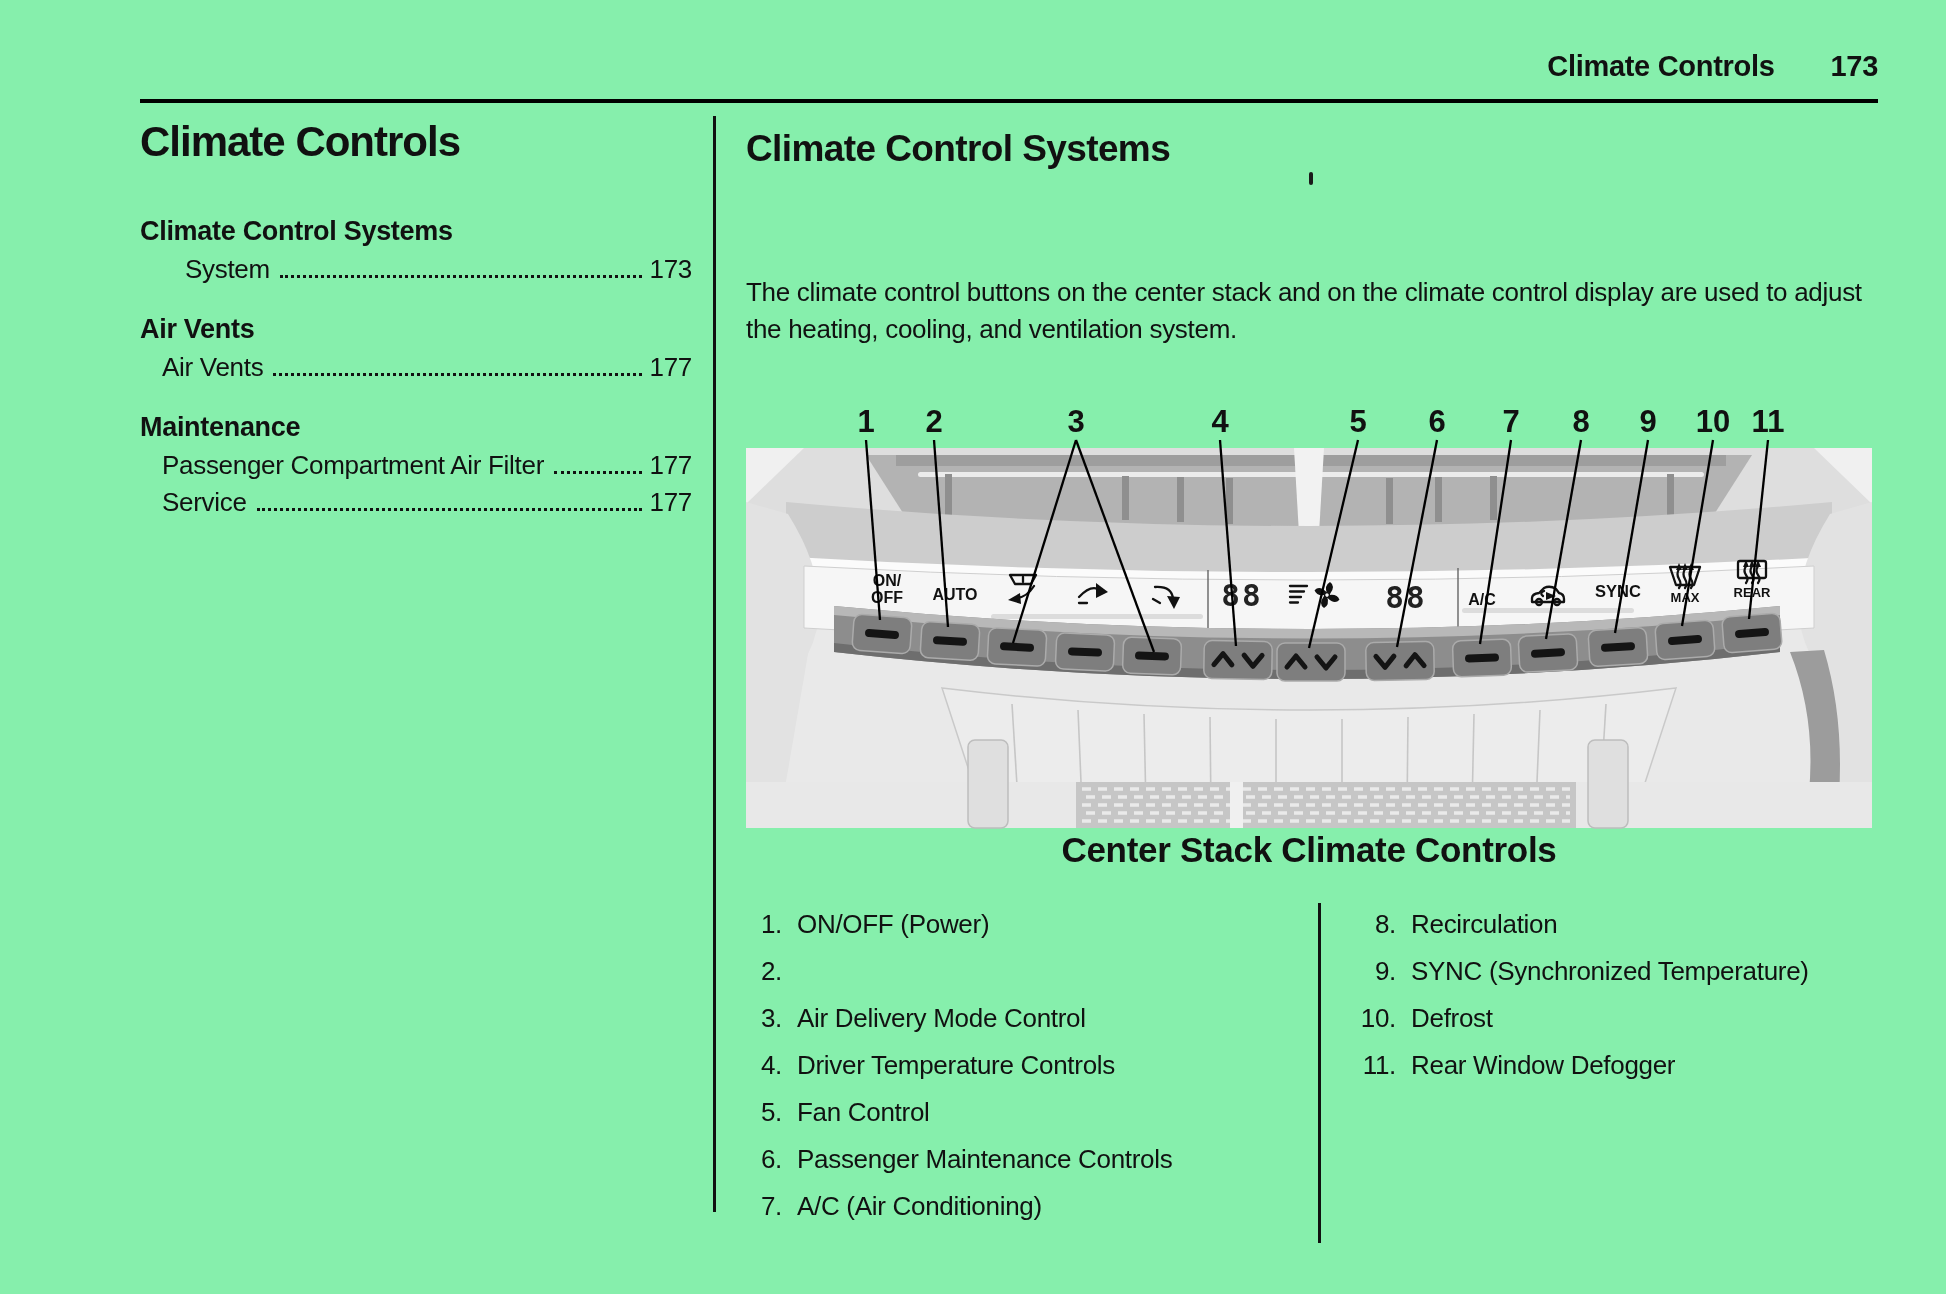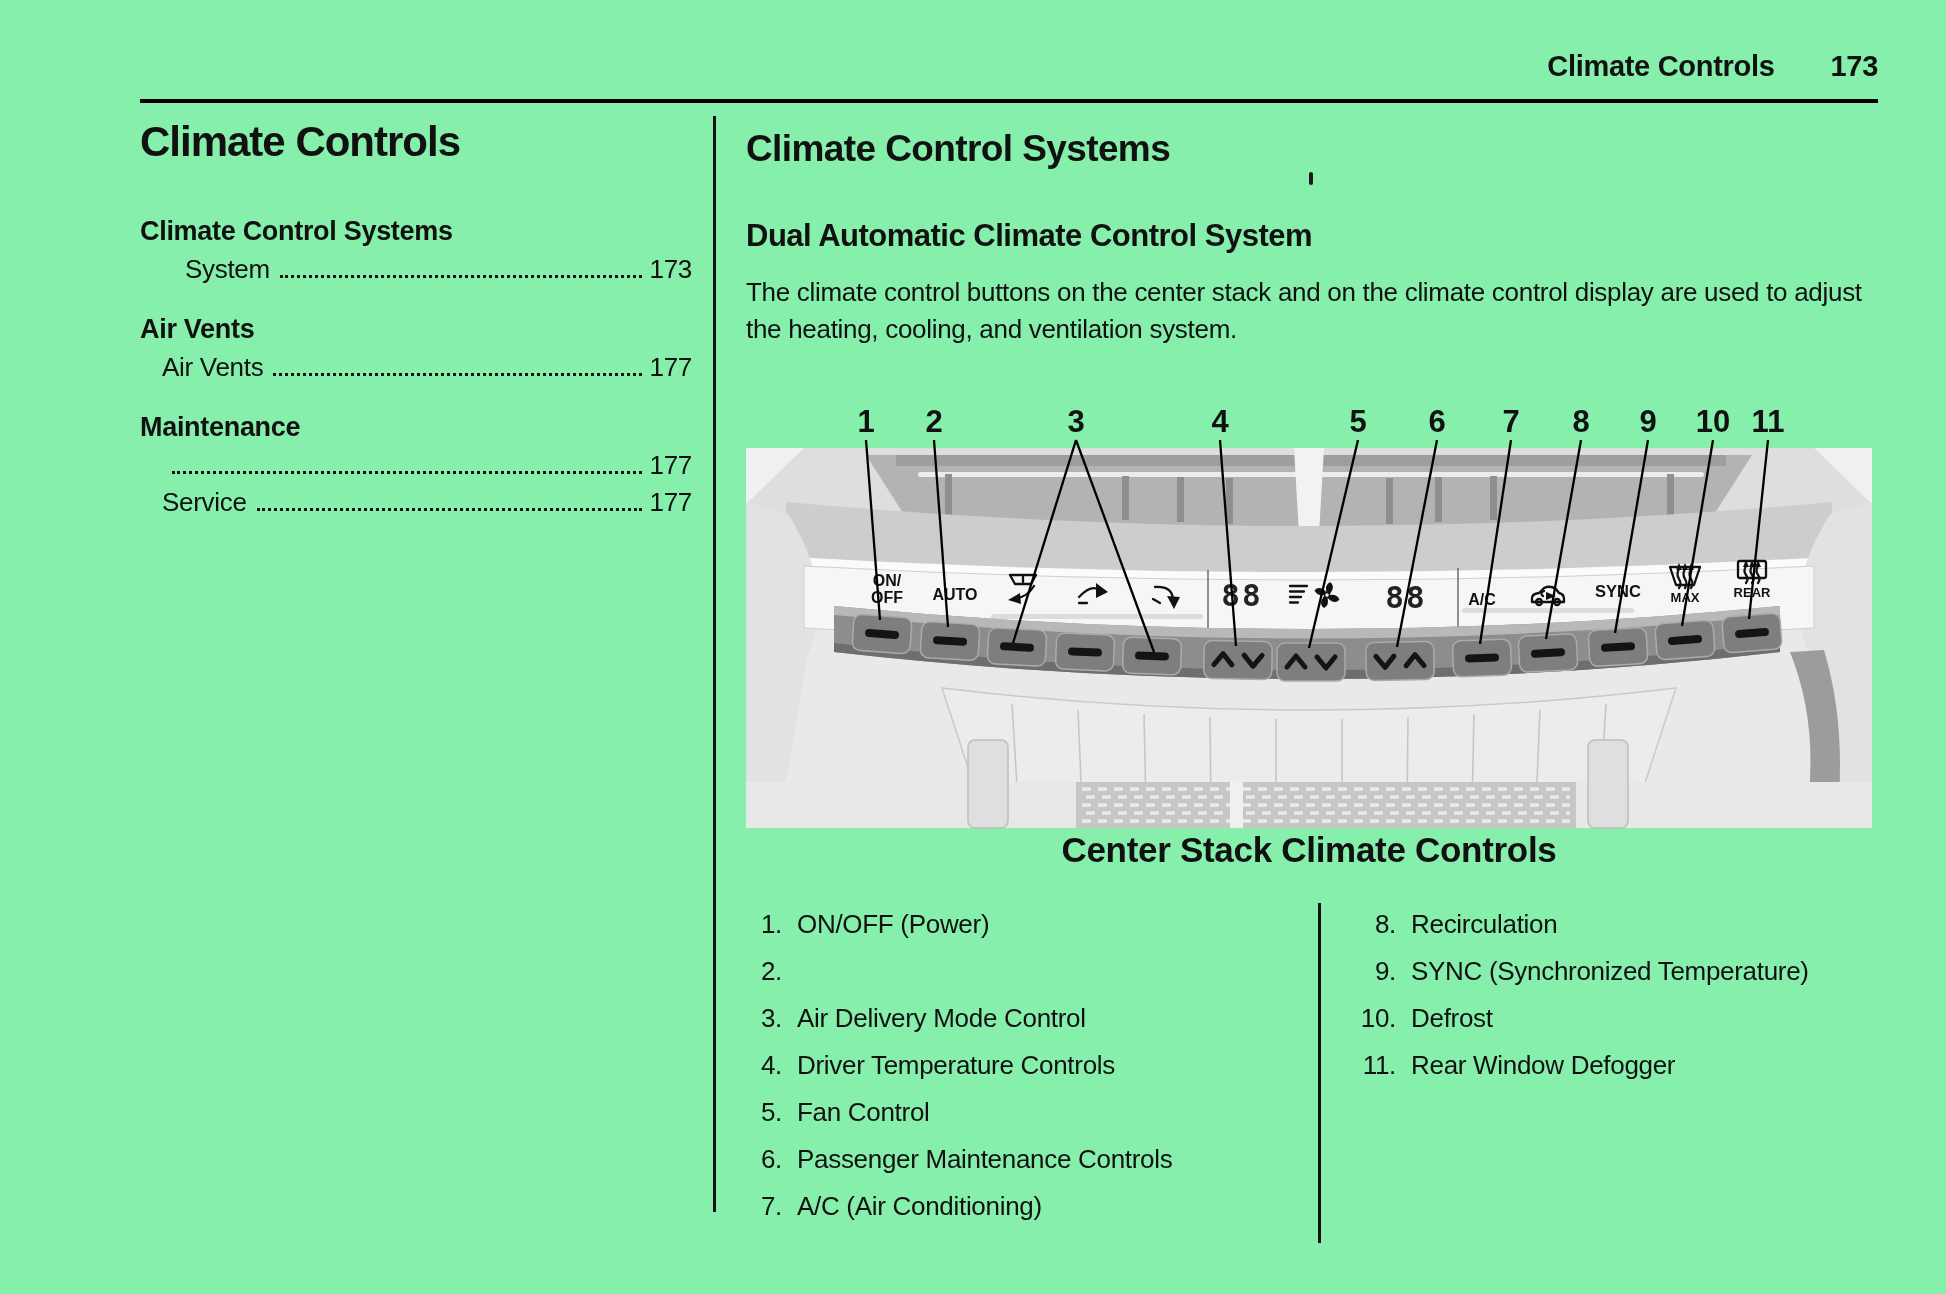--- a/index.html
+++ b/index.html
@@ -88,33 +88,33 @@
 
     <div class="toc-heading">Air Vents</div>
     <div class="toc-row toc-ind1">
       <span>Air Vents</span>
       <span class="leader"></span>
       <span class="toc-page">177</span>
     </div>
 
     <div class="toc-heading">Maintenance</div>
     <div class="toc-row toc-ind1">
+      <span>Passenger Compartment Air Filter</span>
       <span class="leader"></span>
       <span class="toc-page">177</span>
     </div>
     <div class="toc-row toc-ind1">
       <span>Service</span>
       <span class="leader"></span>
       <span class="toc-page">177</span>
     </div>
   </div>
 
   <div class="rc-h1">Climate Control Systems</div>
   <div class="stray-mark"></div>
-  <div class="rc-h2">Dual Automatic Climate Control System</div>
   <div class="rc-p">The climate control buttons on the center stack and on the climate control display are used to adjust the heating, cooling, and ventilation system.</div>
 
   <svg class="figure-svg" width="1126" height="478" viewBox="0 0 1126 478">
 
     <rect x="0" y="96" width="1126" height="380" fill="#e9e9e9"></rect>
     <rect x="0" y="96" width="1126" height="84" fill="#dedede"></rect>
 
     <g>
       <path d="M120,103 L1006,103 L962,172 Q563,210 164,172 Z" fill="#b3b3b3"></path>
       <rect x="150" y="103" width="830" height="11" fill="#9e9e9e"></rect>

